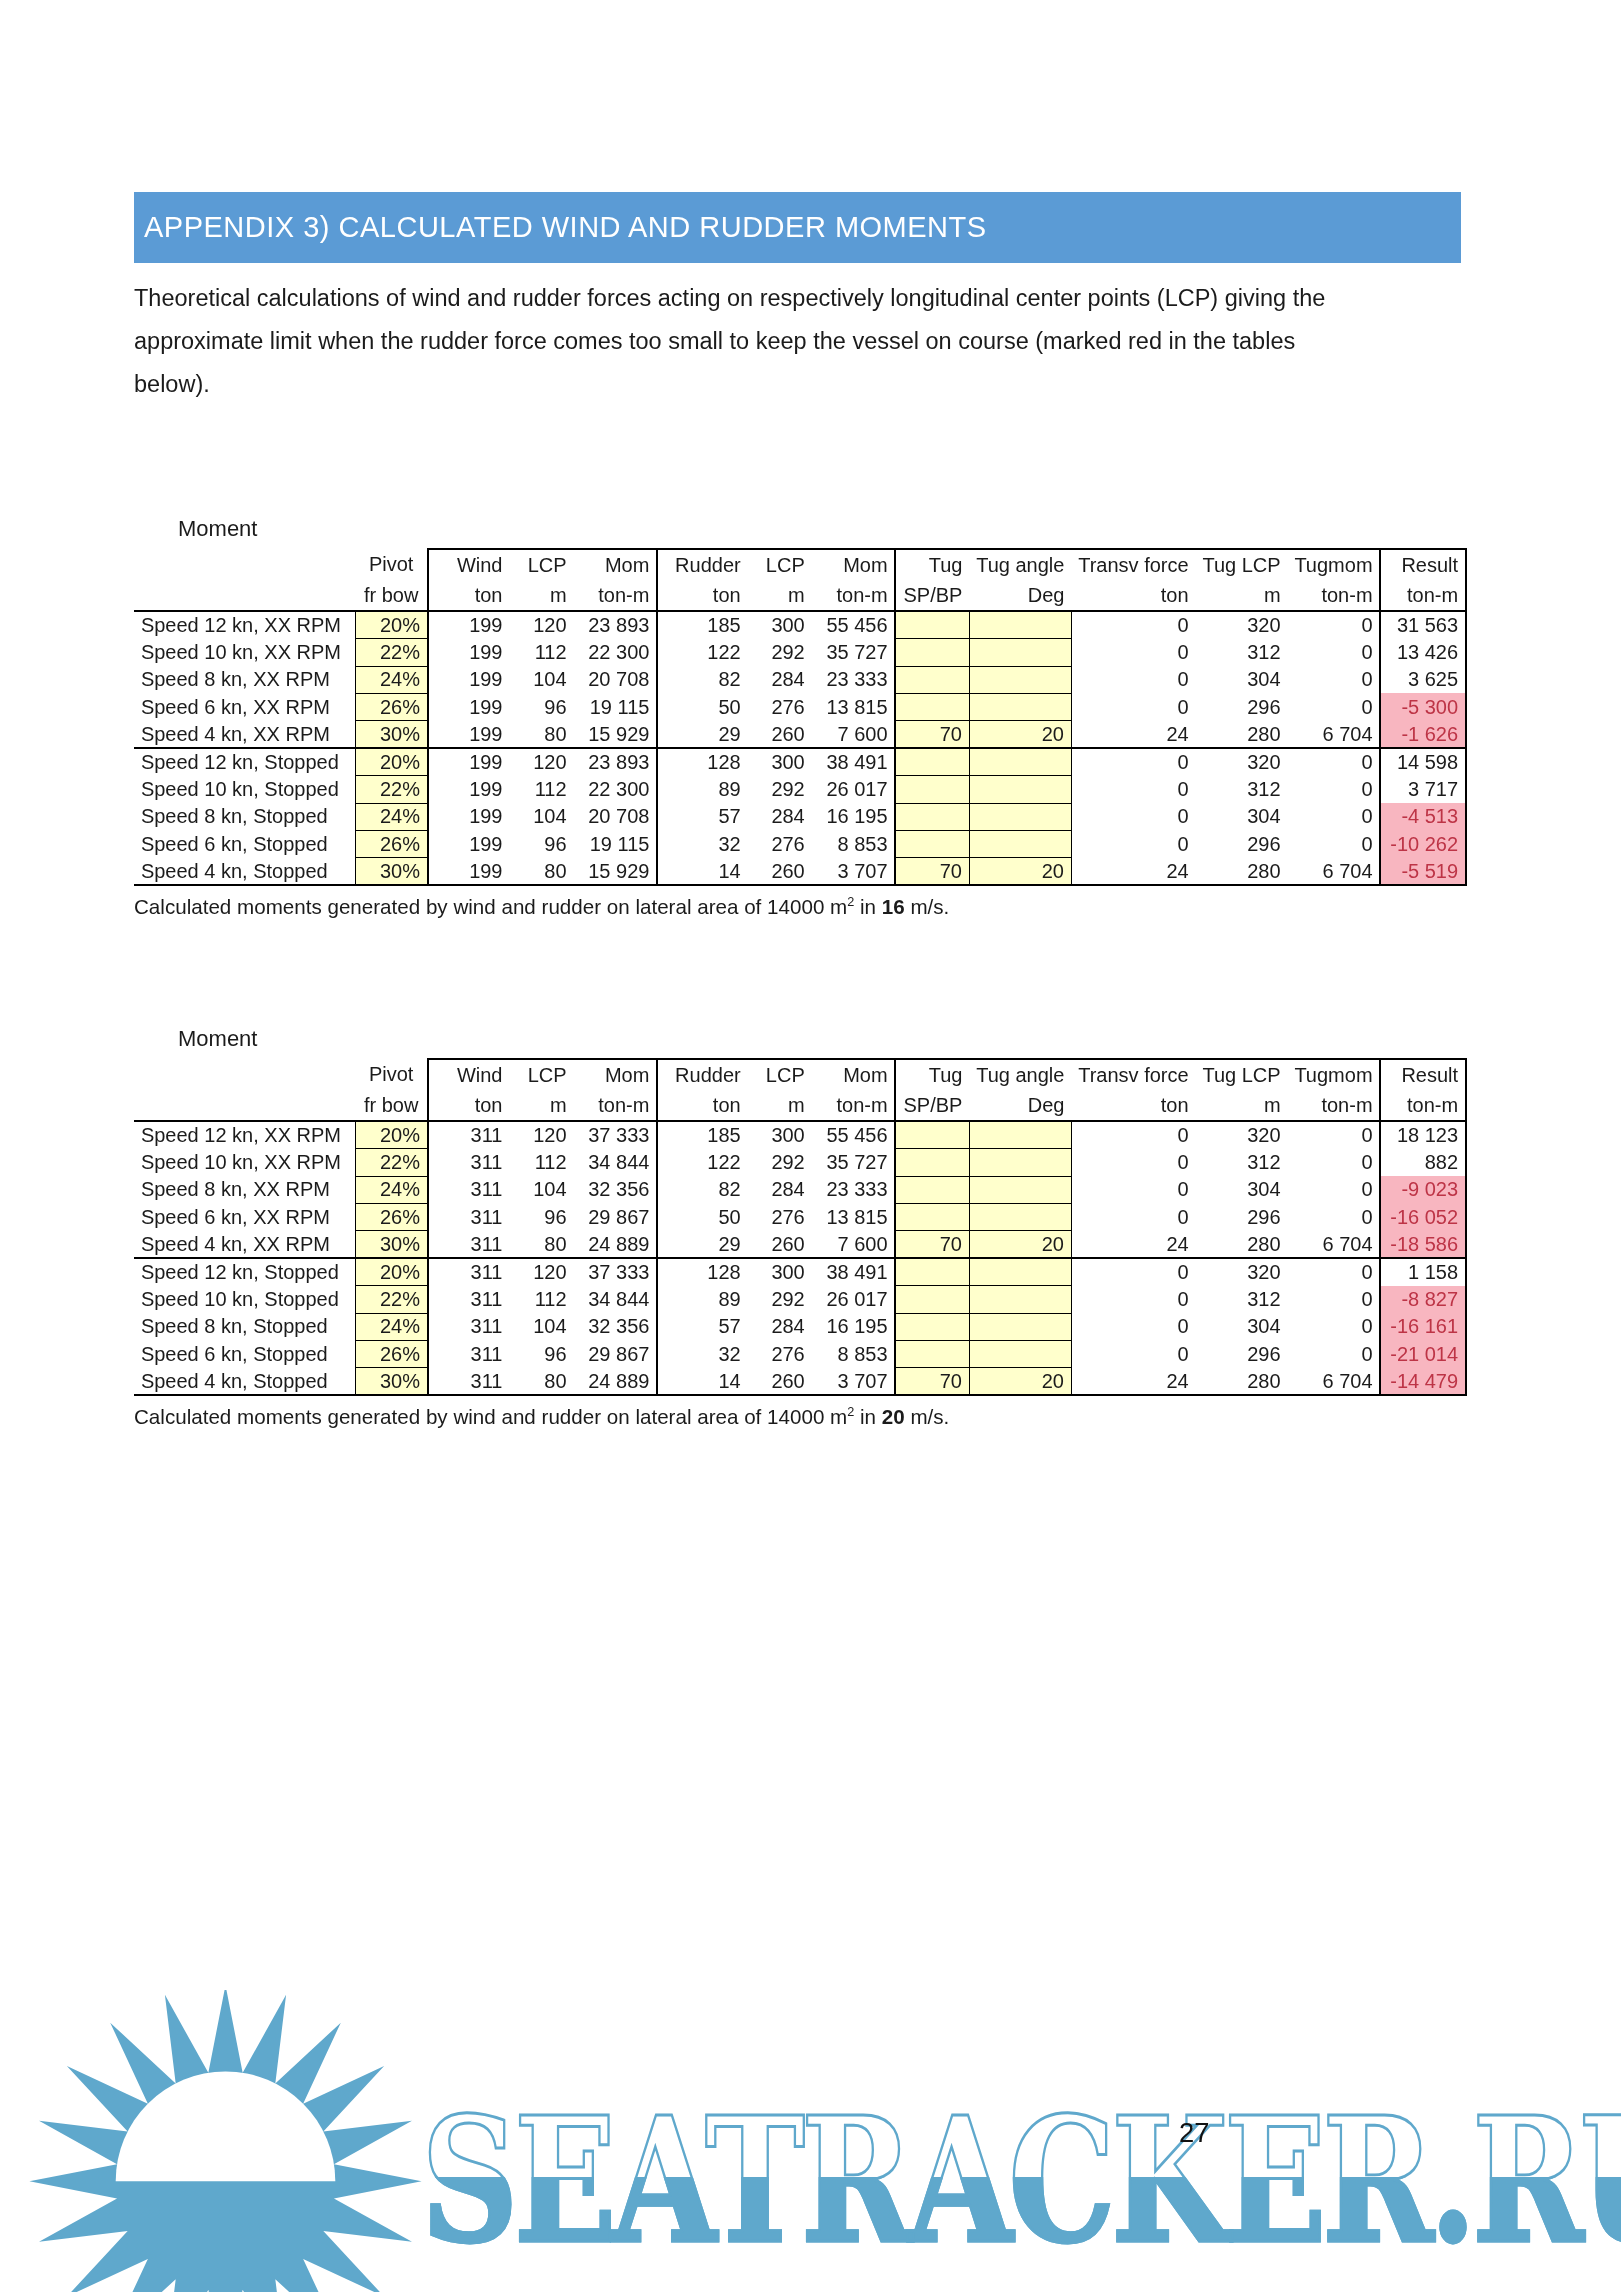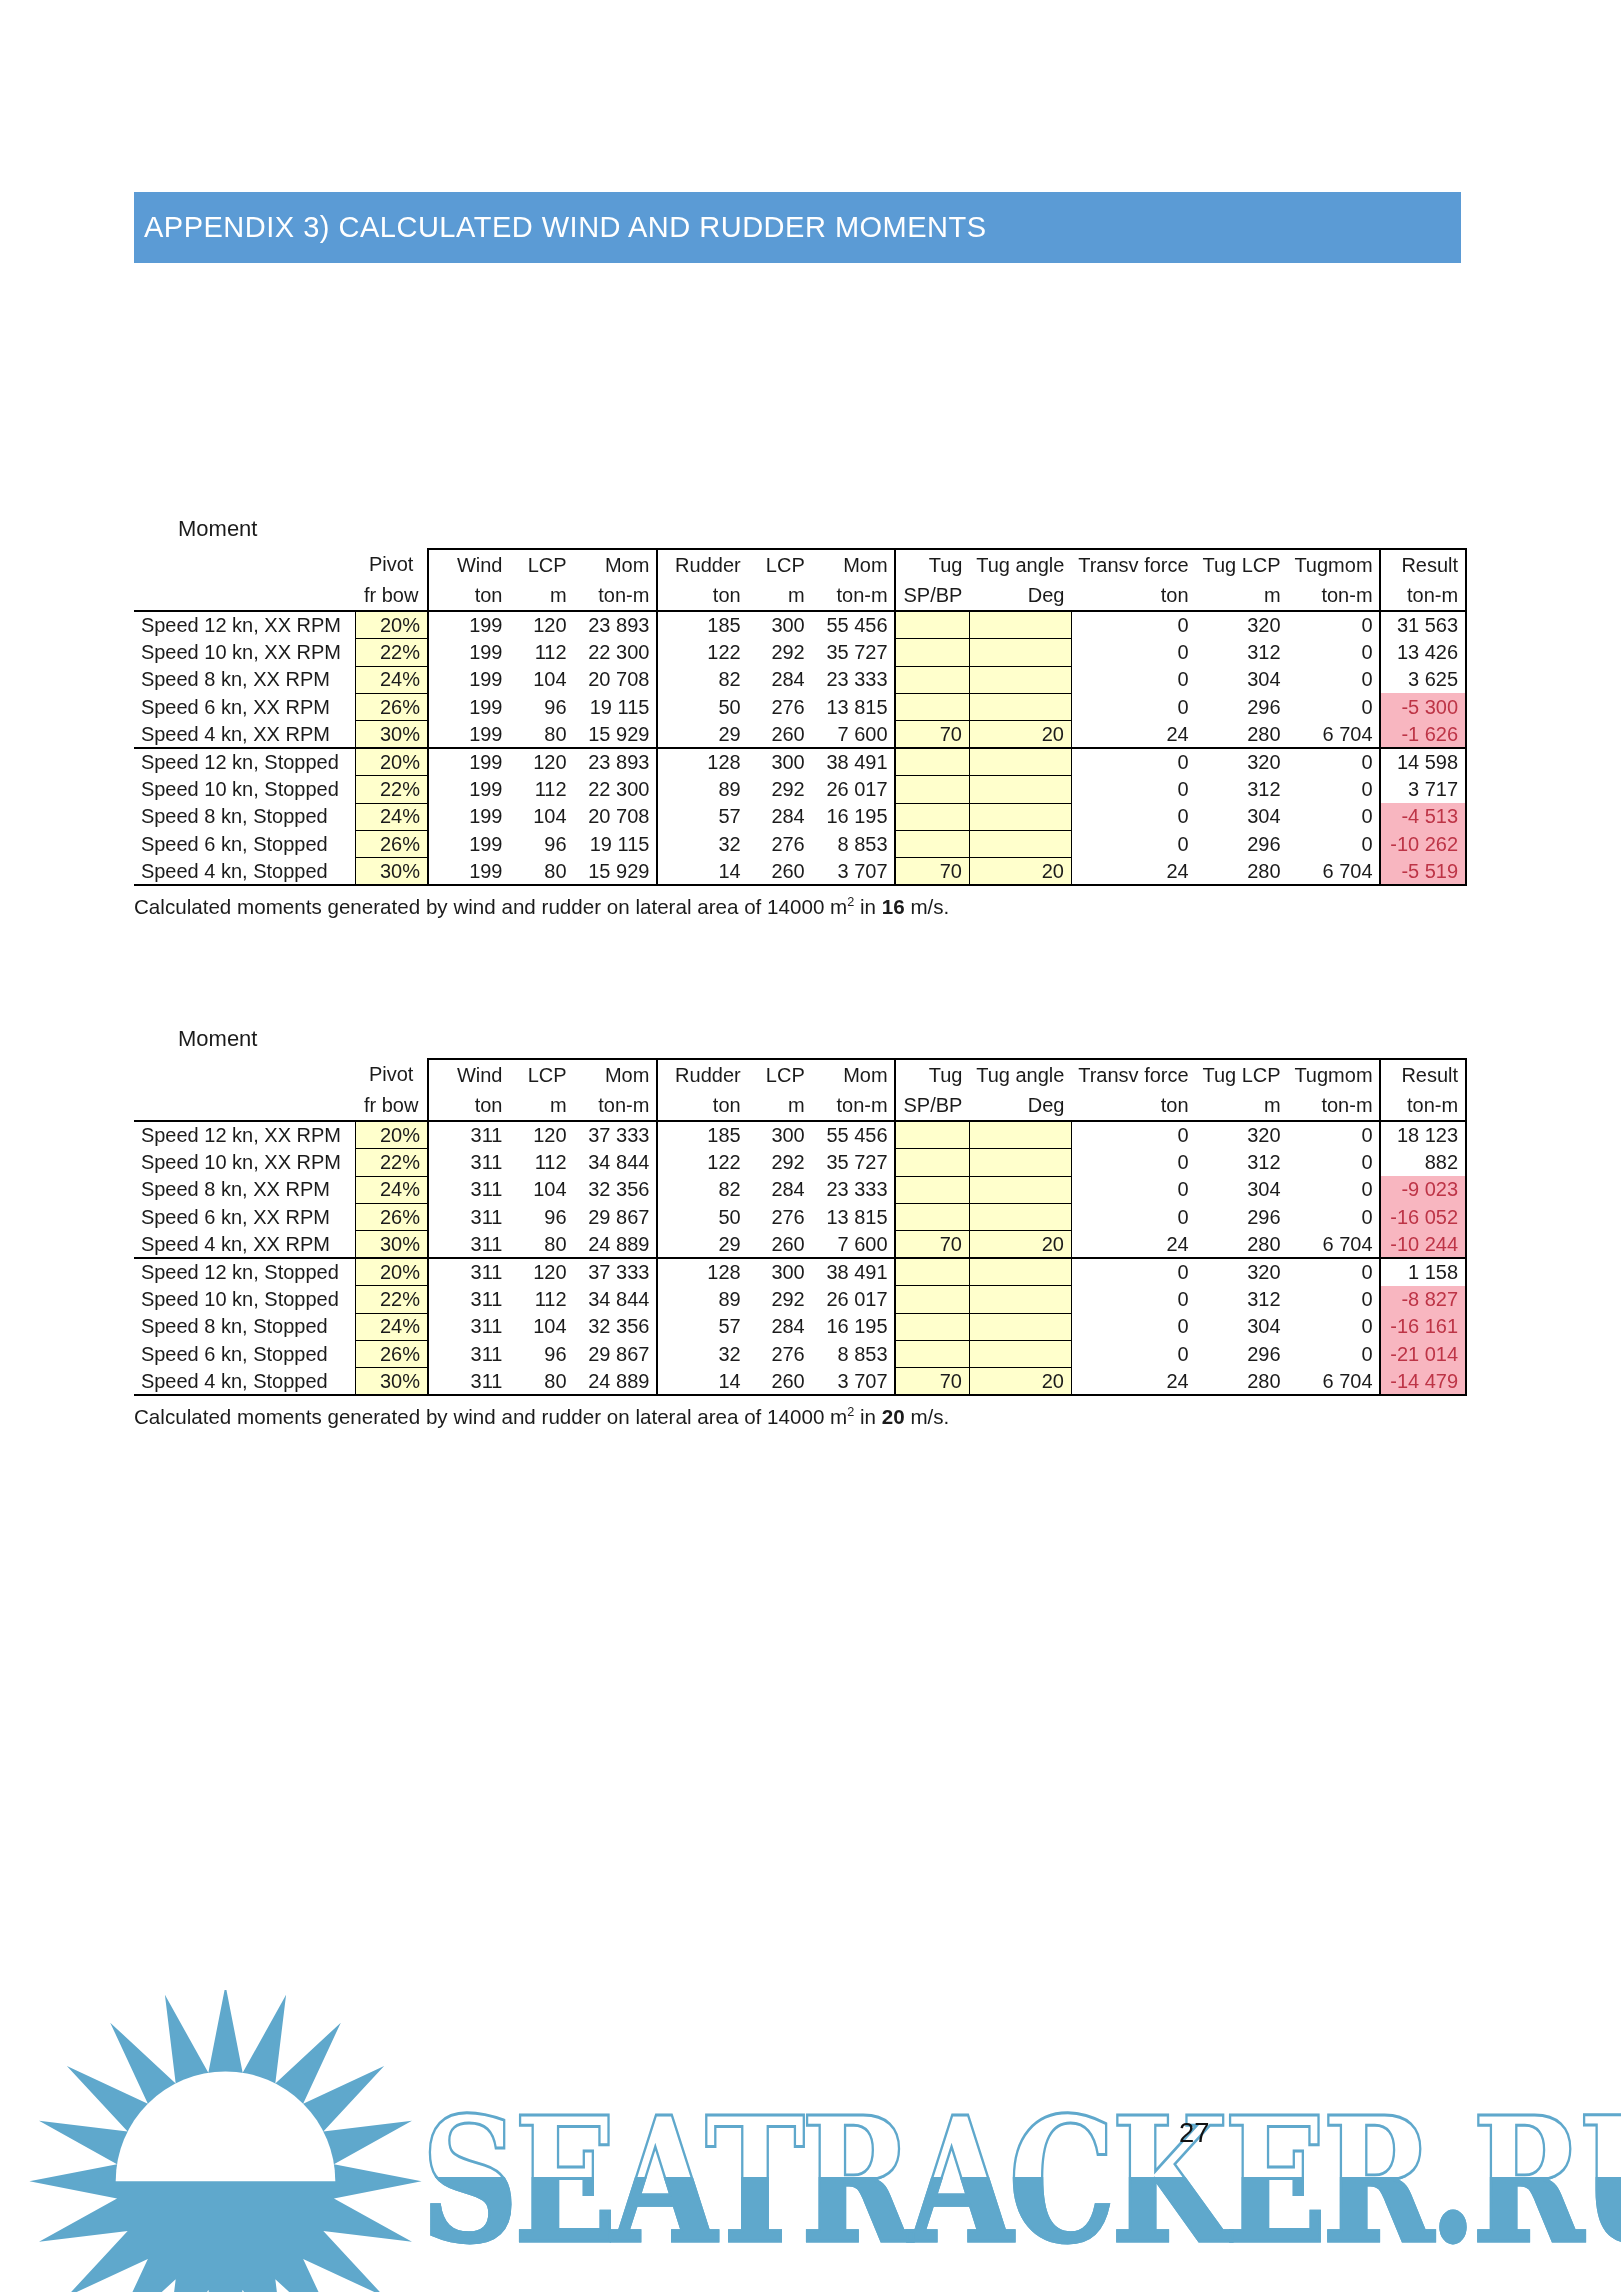--- a/index.html
+++ b/index.html
@@ -75,20 +75,21 @@
   }
   .pagenum{position:absolute;left:1179px;top:2117px;font-size:27.4px;color:#111;z-index:5;}
 </style>
 </head>
 <body>
 
 <div class="page">
 
   <div class="banner">APPENDIX 3) CALCULATED WIND AND RUDDER MOMENTS</div>
 
+  <p class="intro">Theoretical calculations of wind and rudder forces acting on respectively longitudinal center points (LCP) giving the approximate limit when the rudder force comes too small to keep the vessel on course (marked red in the tables below).</p>
 
   <section class="block" style="top:517px">
     <h3>Moment</h3>
     <table class="moment">
         <thead>
           <tr>
             <th class="c-label hl"></th>
             <th class="c-pivot hc">Pivot</th>
             <th class="c-wind bL hr topb">Wind</th>
             <th class="c-wind_lcp hr topb">LCP</th>
@@ -395,21 +396,21 @@
             <td class="c-wind_lcp num">80</td>
             <td class="c-wind_mom num bold">24 889</td>
             <td class="c-rudder bL num">29</td>
             <td class="c-rudder_lcp num">260</td>
             <td class="c-rudder_mom num bold">7 600</td>
             <td class="c-tug bL num yellow">70</td>
             <td class="c-tug_angle num yellow">20</td>
             <td class="c-transv num">24</td>
             <td class="c-tug_lcp num">280</td>
             <td class="c-tugmom num">6 704</td>
-            <td class="c-result num bad">-10 244</td>
+            <td class="c-result num bad">-18 586</td>
           </tr>
           <tr>
             <td class="c-label cl sep">Speed 12 kn, Stopped</td>
             <td class="c-pivot num yellow sep">20%</td>
             <td class="c-wind bL num sep">311</td>
             <td class="c-wind_lcp num sep">120</td>
             <td class="c-wind_mom num bold sep">37 333</td>
             <td class="c-rudder bL num sep">128</td>
             <td class="c-rudder_lcp num sep">300</td>
             <td class="c-rudder_mom num bold sep">38 491</td>

